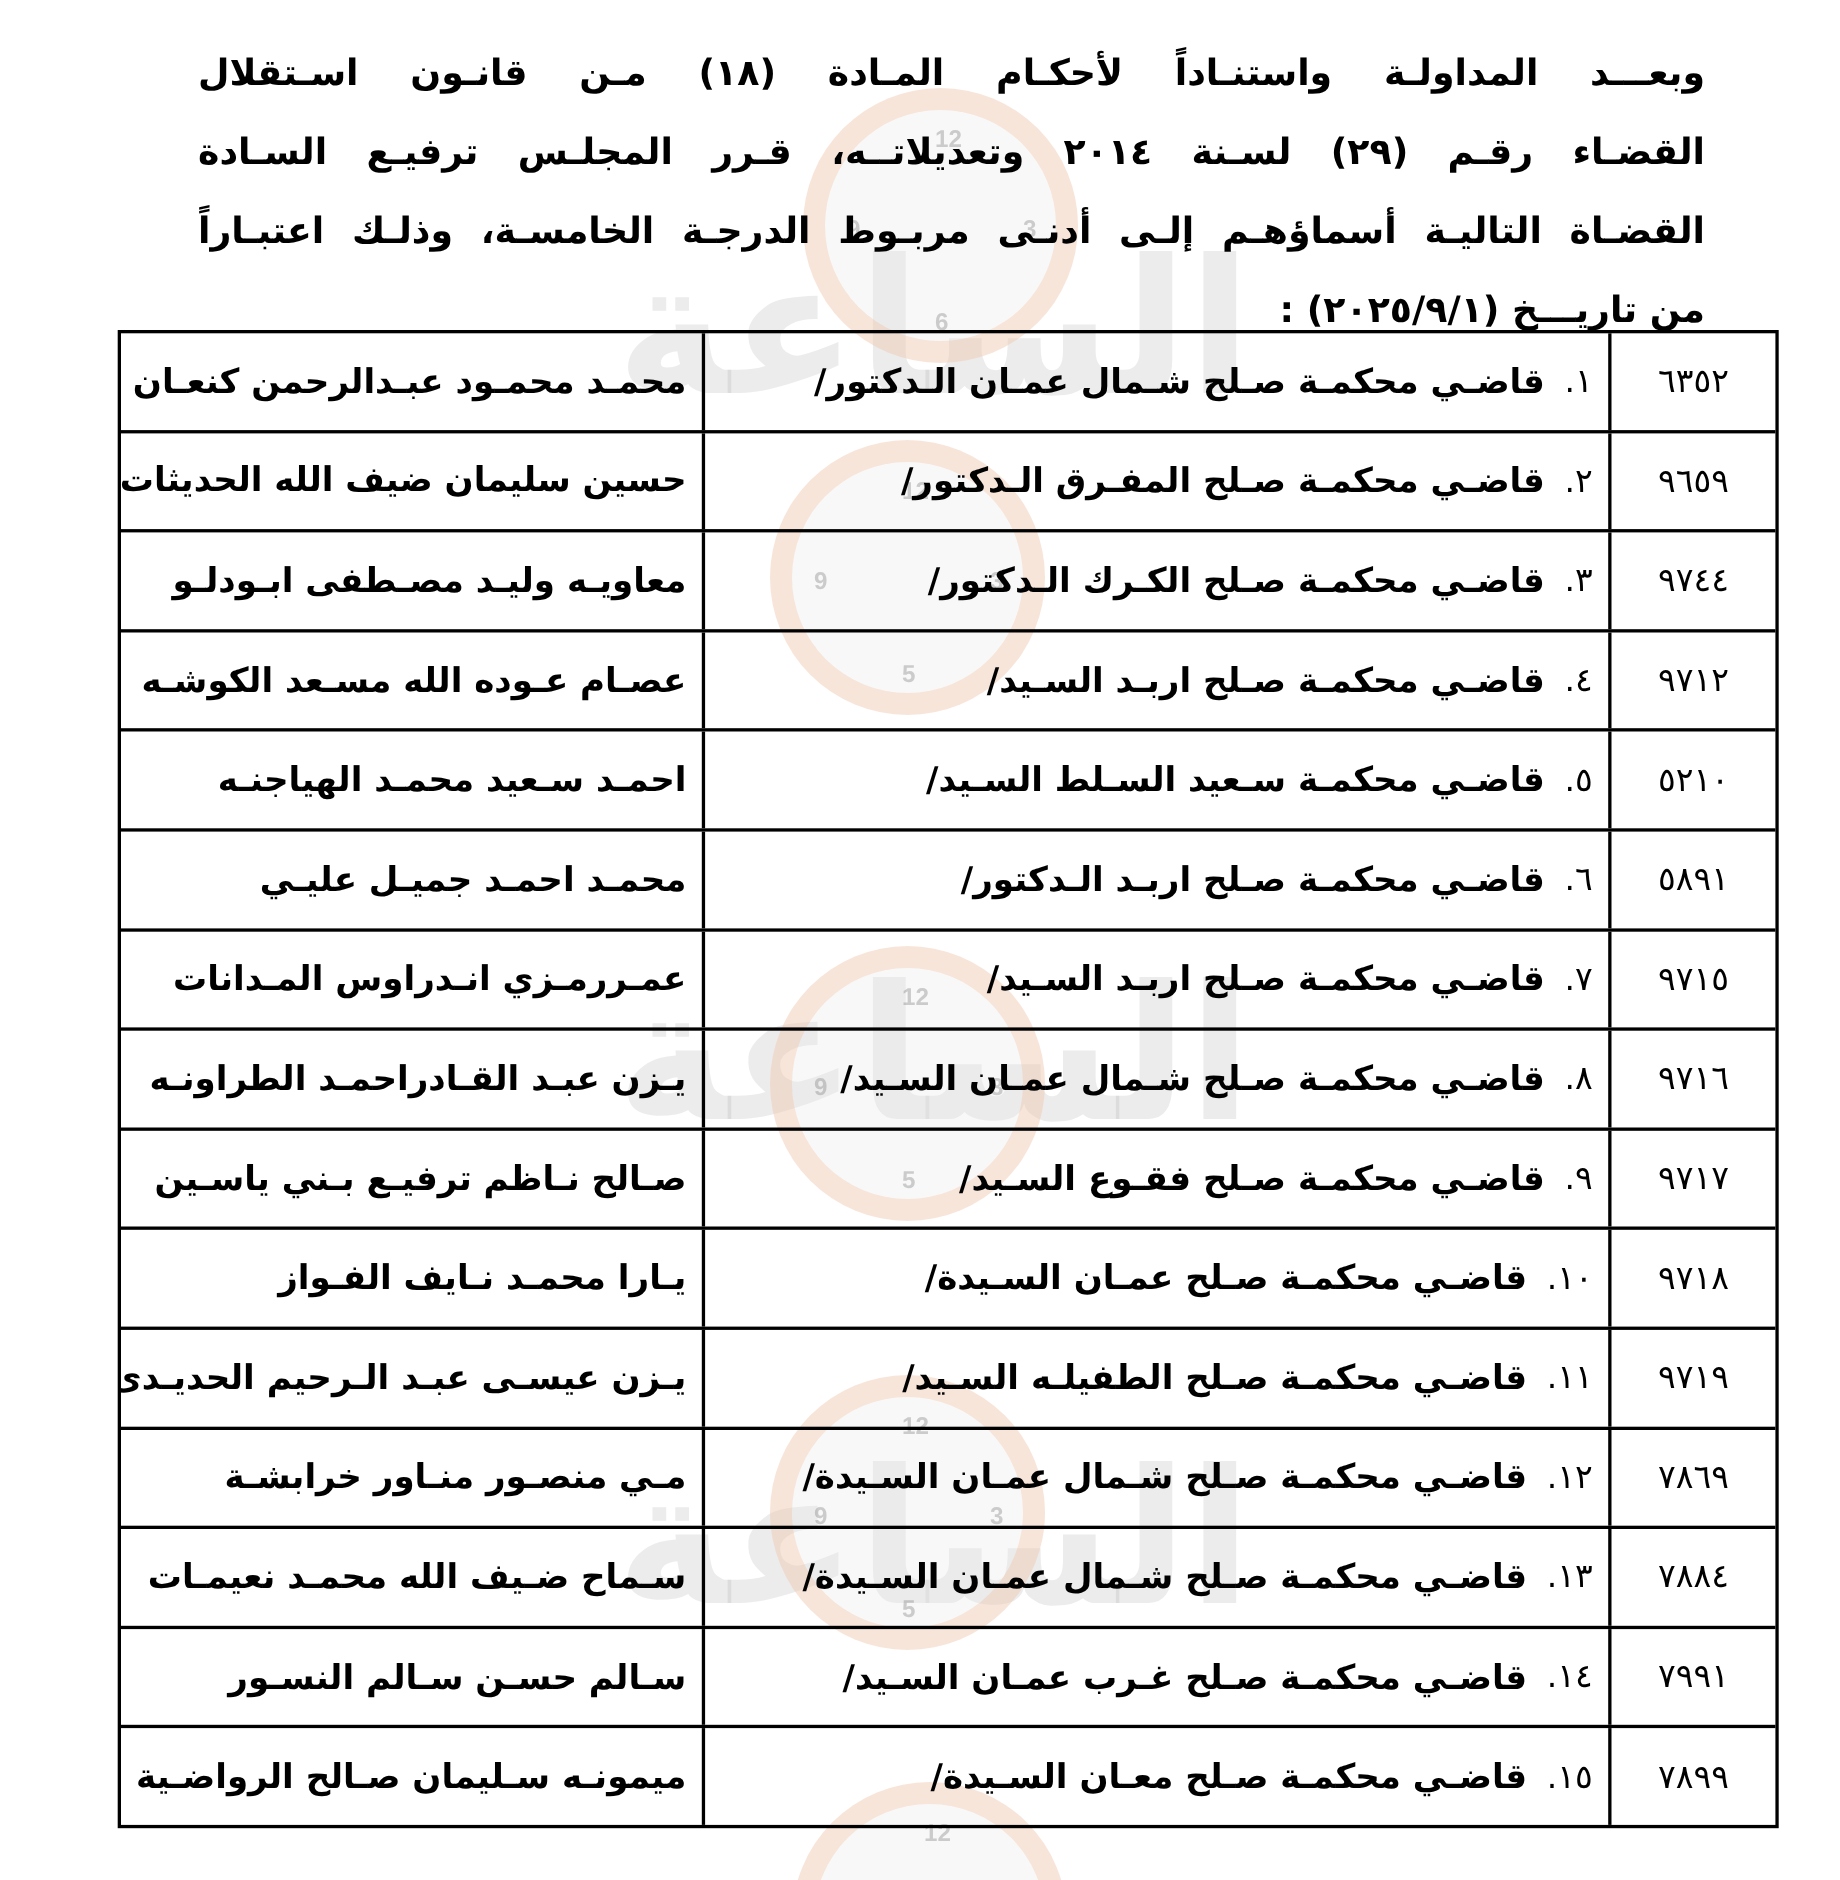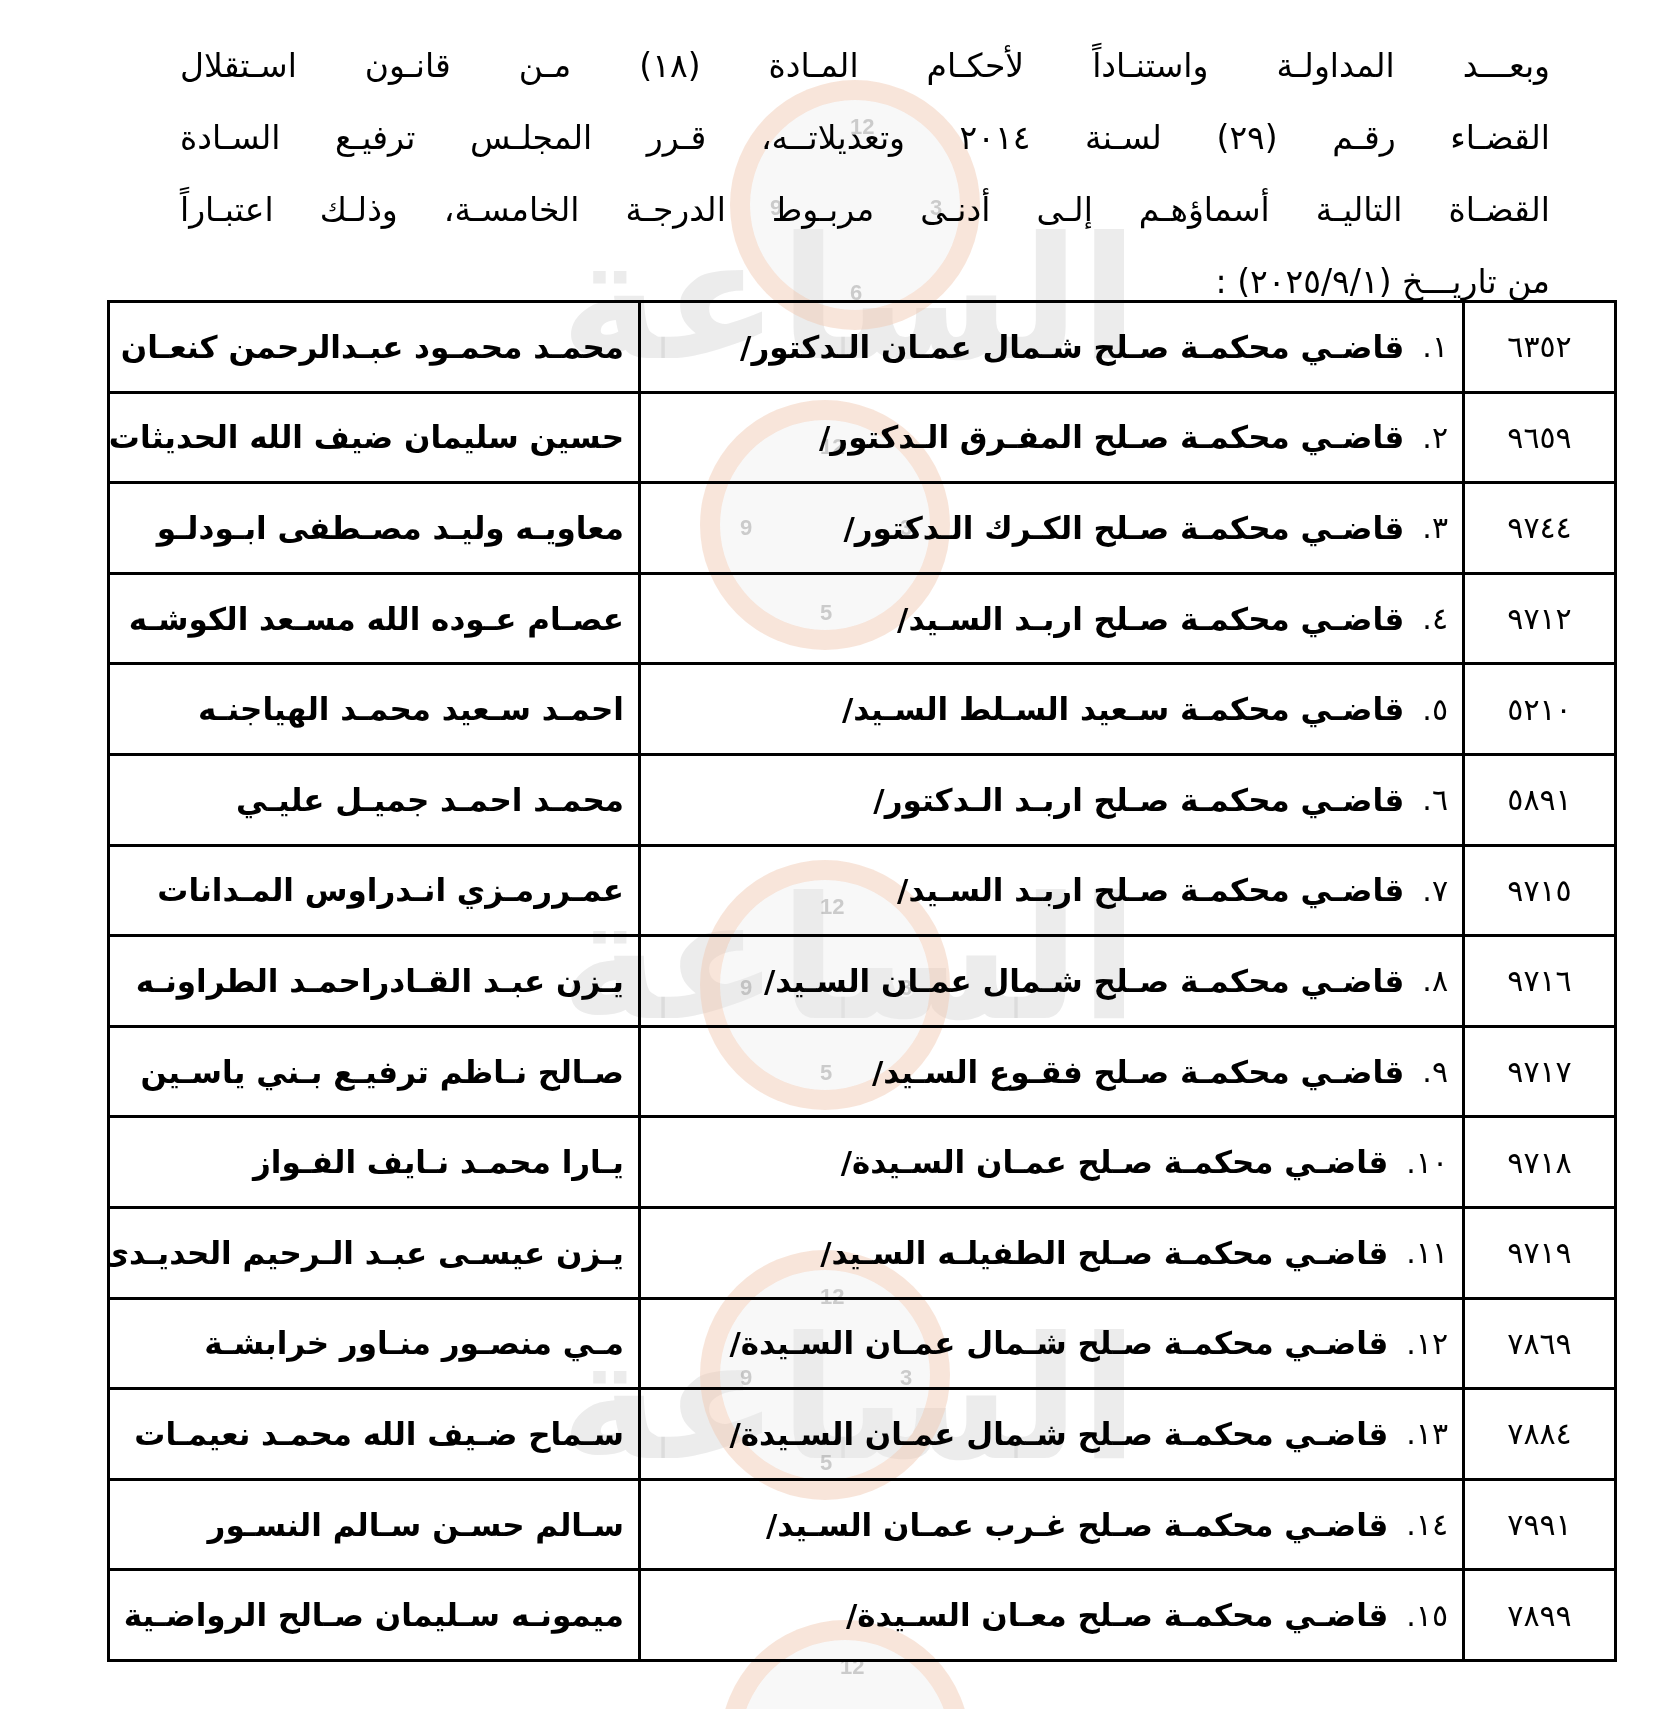--- a/index.html
+++ b/index.html
@@ -30,21 +30,21 @@
     font-family: "DejaVu Sans", sans-serif; font-weight: bold;
     color: rgba(150,150,150,0.18); font-size: 170px; direction: rtl;
     white-space: nowrap;
     margin-left: 40px;
   }
 
   
   .intro {
     position: absolute; left: 180px; width: 1370px; top: 30px;
     direction: rtl; text-align: justify; text-align-last: right;
-    font-family: "DejaVu Sans", sans-serif; font-weight: normal;
+    font-family: "DejaVu Sans", sans-serif; font-weight: bold;
     font-size: 33px; line-height: 72px;
   }
   .intro .line { display: block; text-align: justify; text-align-last: justify; }
   .intro .line.last { text-align-last: right; }
 
   
   .tbl {
     position: absolute; left: 107px; top: 300px;
     width: 1510px; height: 1362px;
     border: 3px solid #000; box-sizing: border-box;

